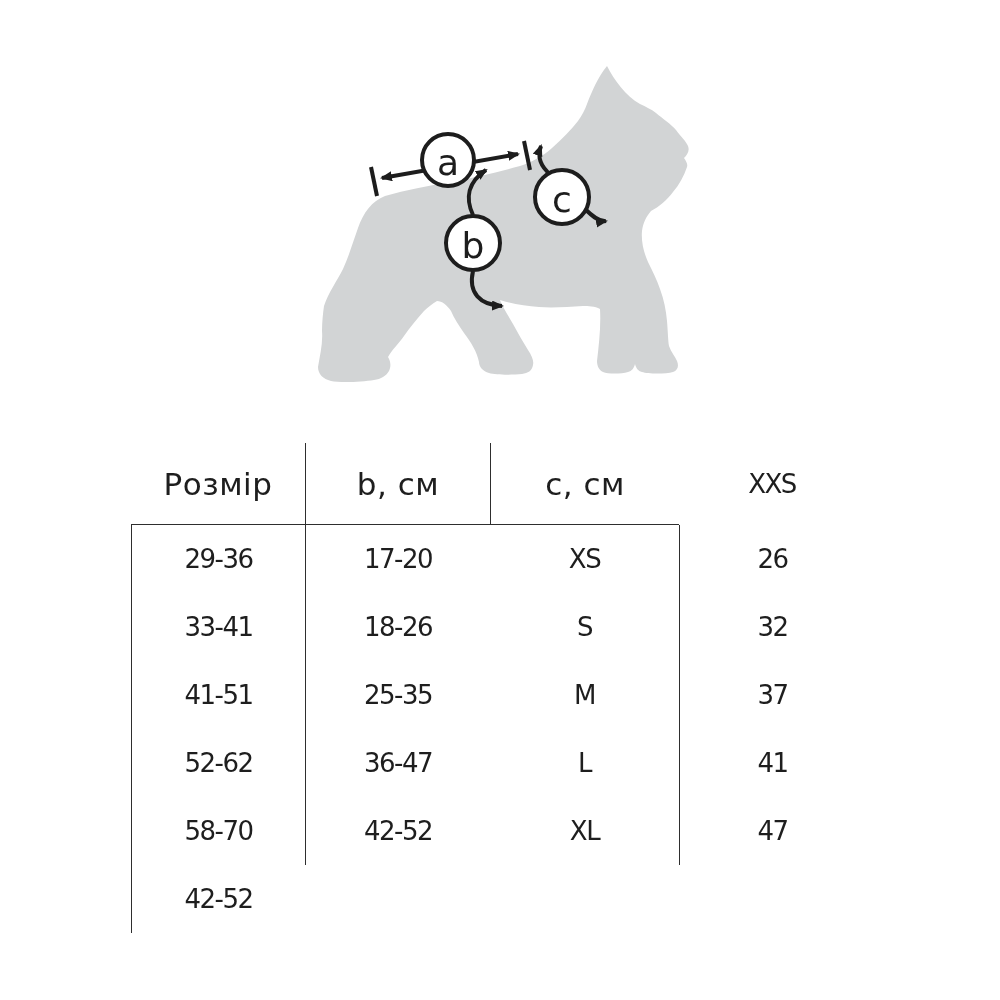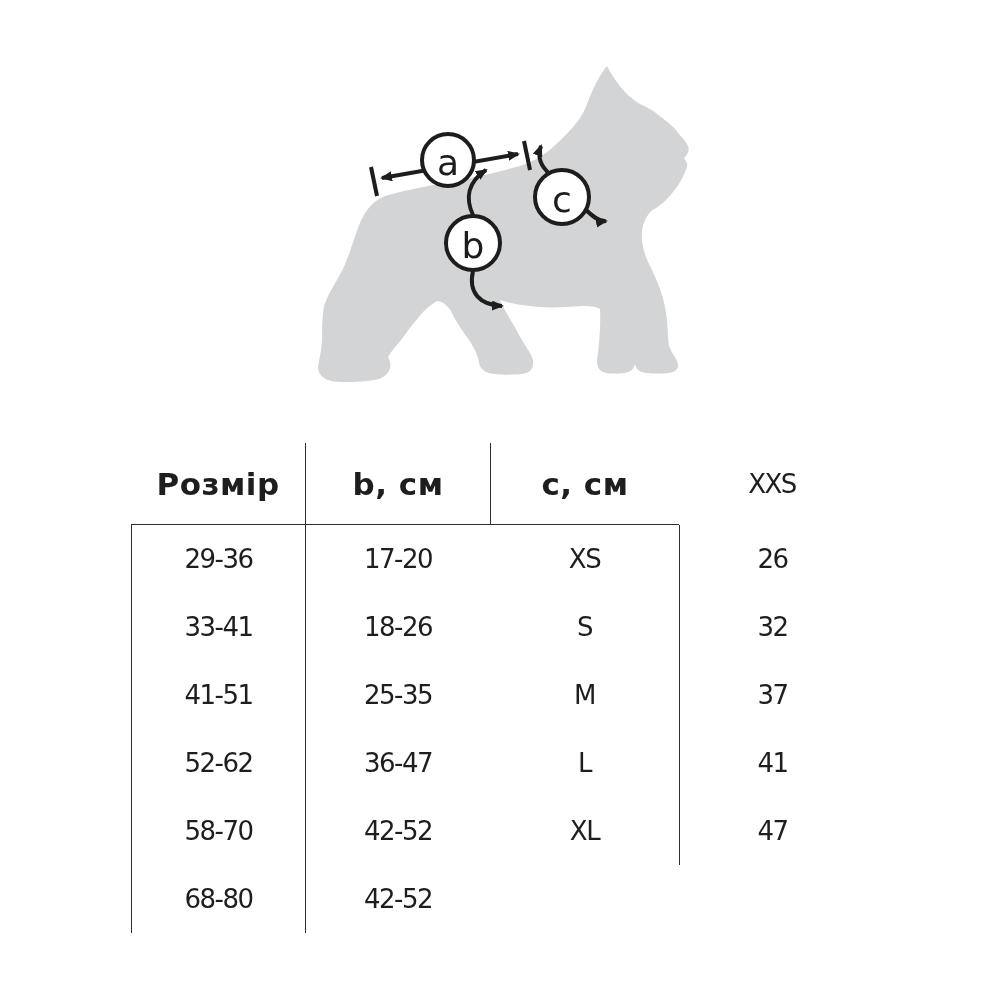--- a/index.html
+++ b/index.html
@@ -19,21 +19,21 @@
     display:grid;
     grid-template-columns:174px 185px 189px 186px;
     grid-template-rows:82px 68px 68px 68px 68px 68px 68px;
   }
   .cell{
     display:flex;align-items:center;justify-content:center;
     color:#1e1e1e;
   }
   .cell.vline{border-left:1.5px solid #2e2e2e;}
   .cell.head{
-    font-weight:bold;
+    font-weight:normal;
     font-size:31px;
     border-bottom:1.5px solid #2e2e2e;
     letter-spacing:0.5px;
     text-align:right;
   }
   .cell.body{
     font-size:26px;
     font-weight:400;
     letter-spacing:-1.5px;
   }
@@ -152,17 +152,16 @@
     <div class="cell body vline">52-62</div>
     <div class="cell body vline">36-47</div>
 
     <div class="cell body">L</div>
     <div class="cell body vline">41</div>
     <div class="cell body vline">58-70</div>
     <div class="cell body vline">42-52</div>
 
     <div class="cell body">XL</div>
     <div class="cell body vline">47</div>
-    <div class="cell body vline">68-80</div>
     <div class="cell body vline">42-52</div>
   </div>
 
 </div>
 
 </body></html>

